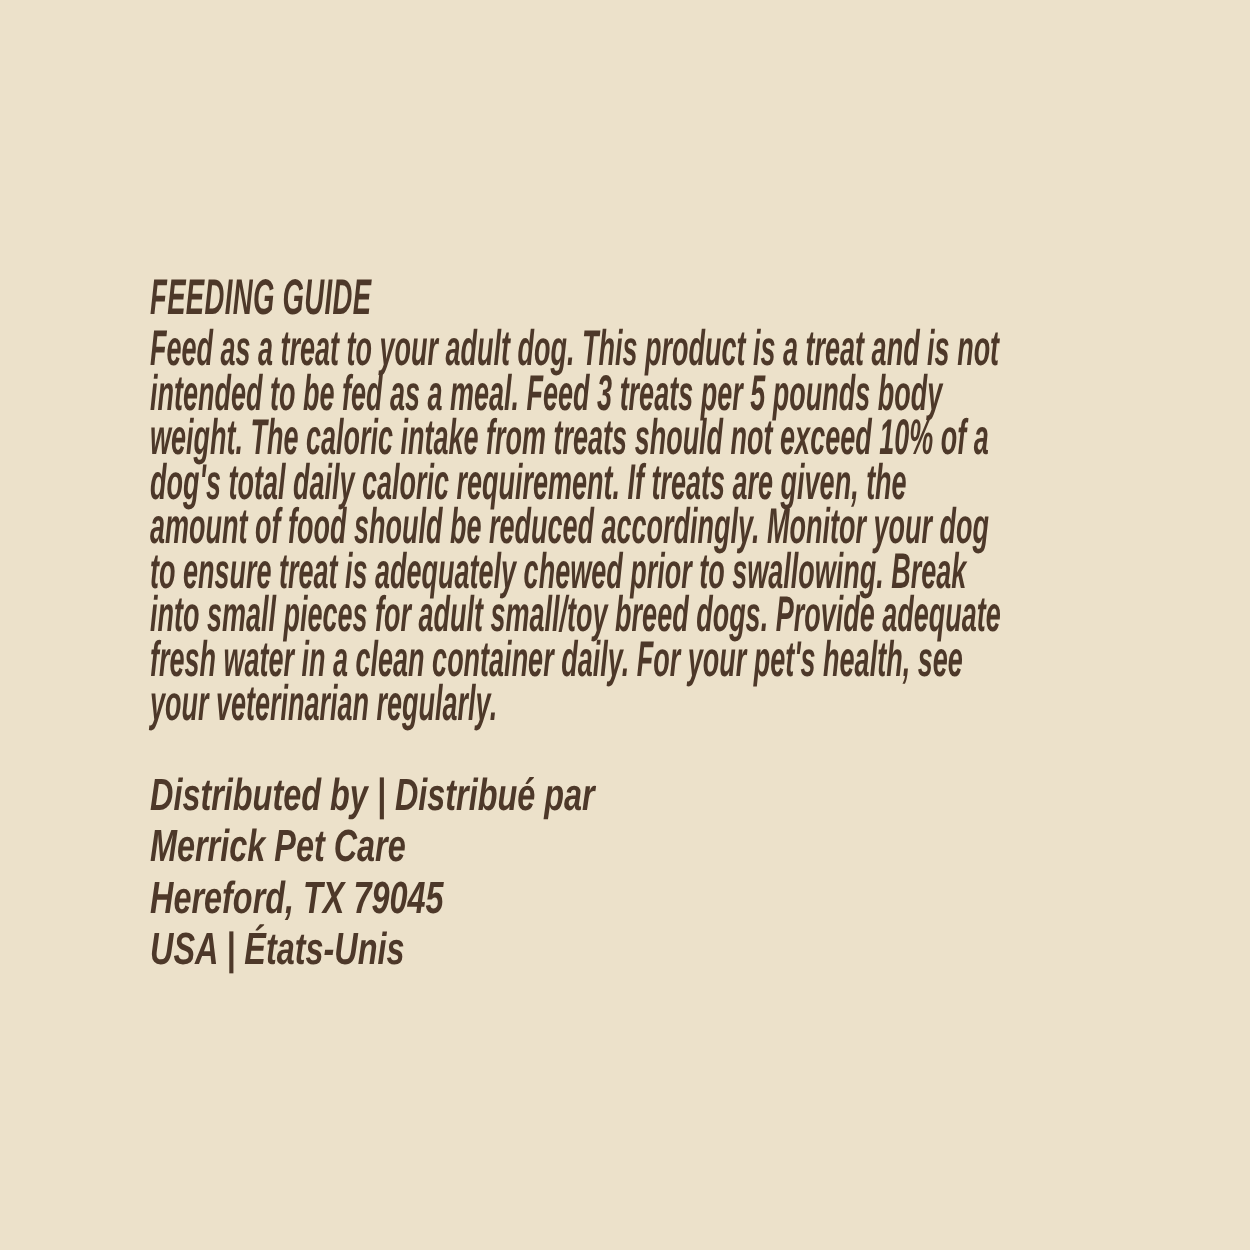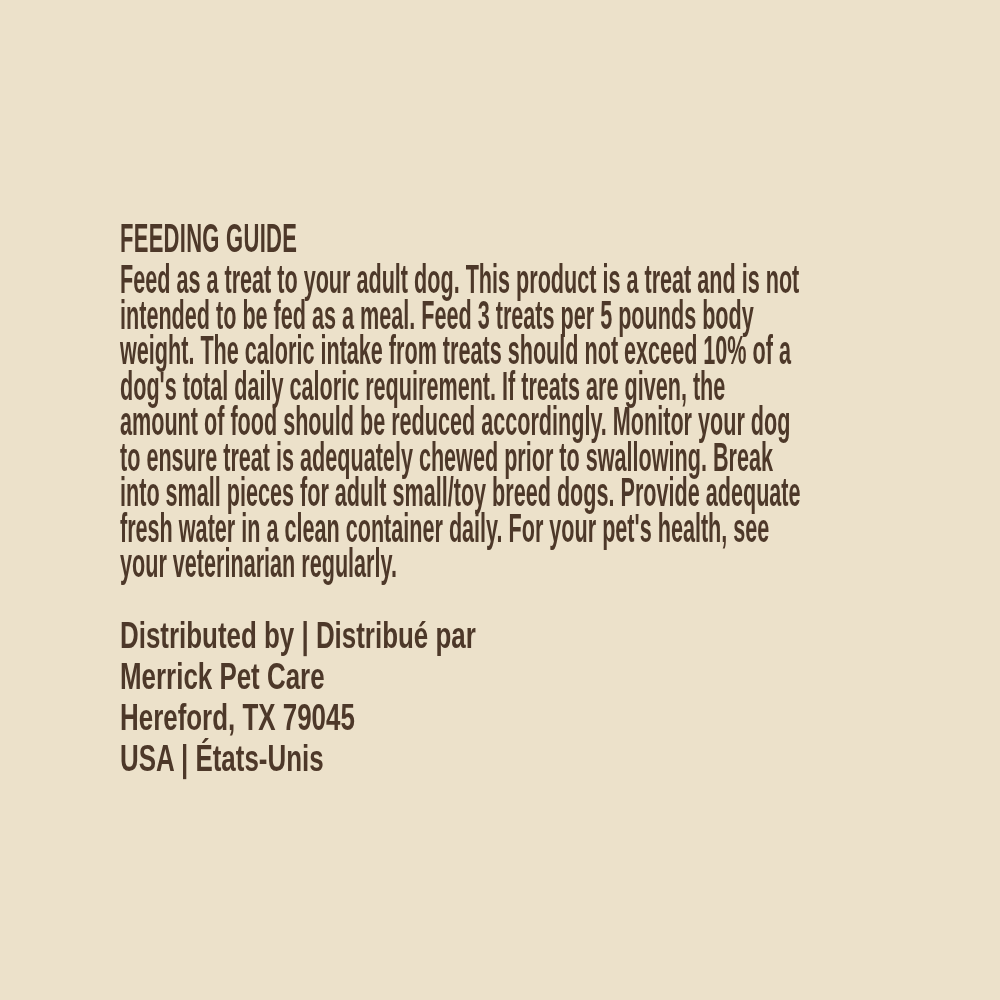--- a/index.html
+++ b/index.html
@@ -11,20 +11,21 @@
     width: 1000px; height: 1000px;
     font-family: "Liberation Sans", sans-serif;
   }
   body { background: var(--bg); overflow: hidden; }
 
   .label {
     position: relative;
     width: 1000px; height: 907px;
     background: var(--bg);
     color: var(--ink);
+    font-style: italic;
   }
 
   
   .fg-block {
     position: absolute;
     left: 120px;
     transform-origin: top left;
   }
 
   .fg-heading {

